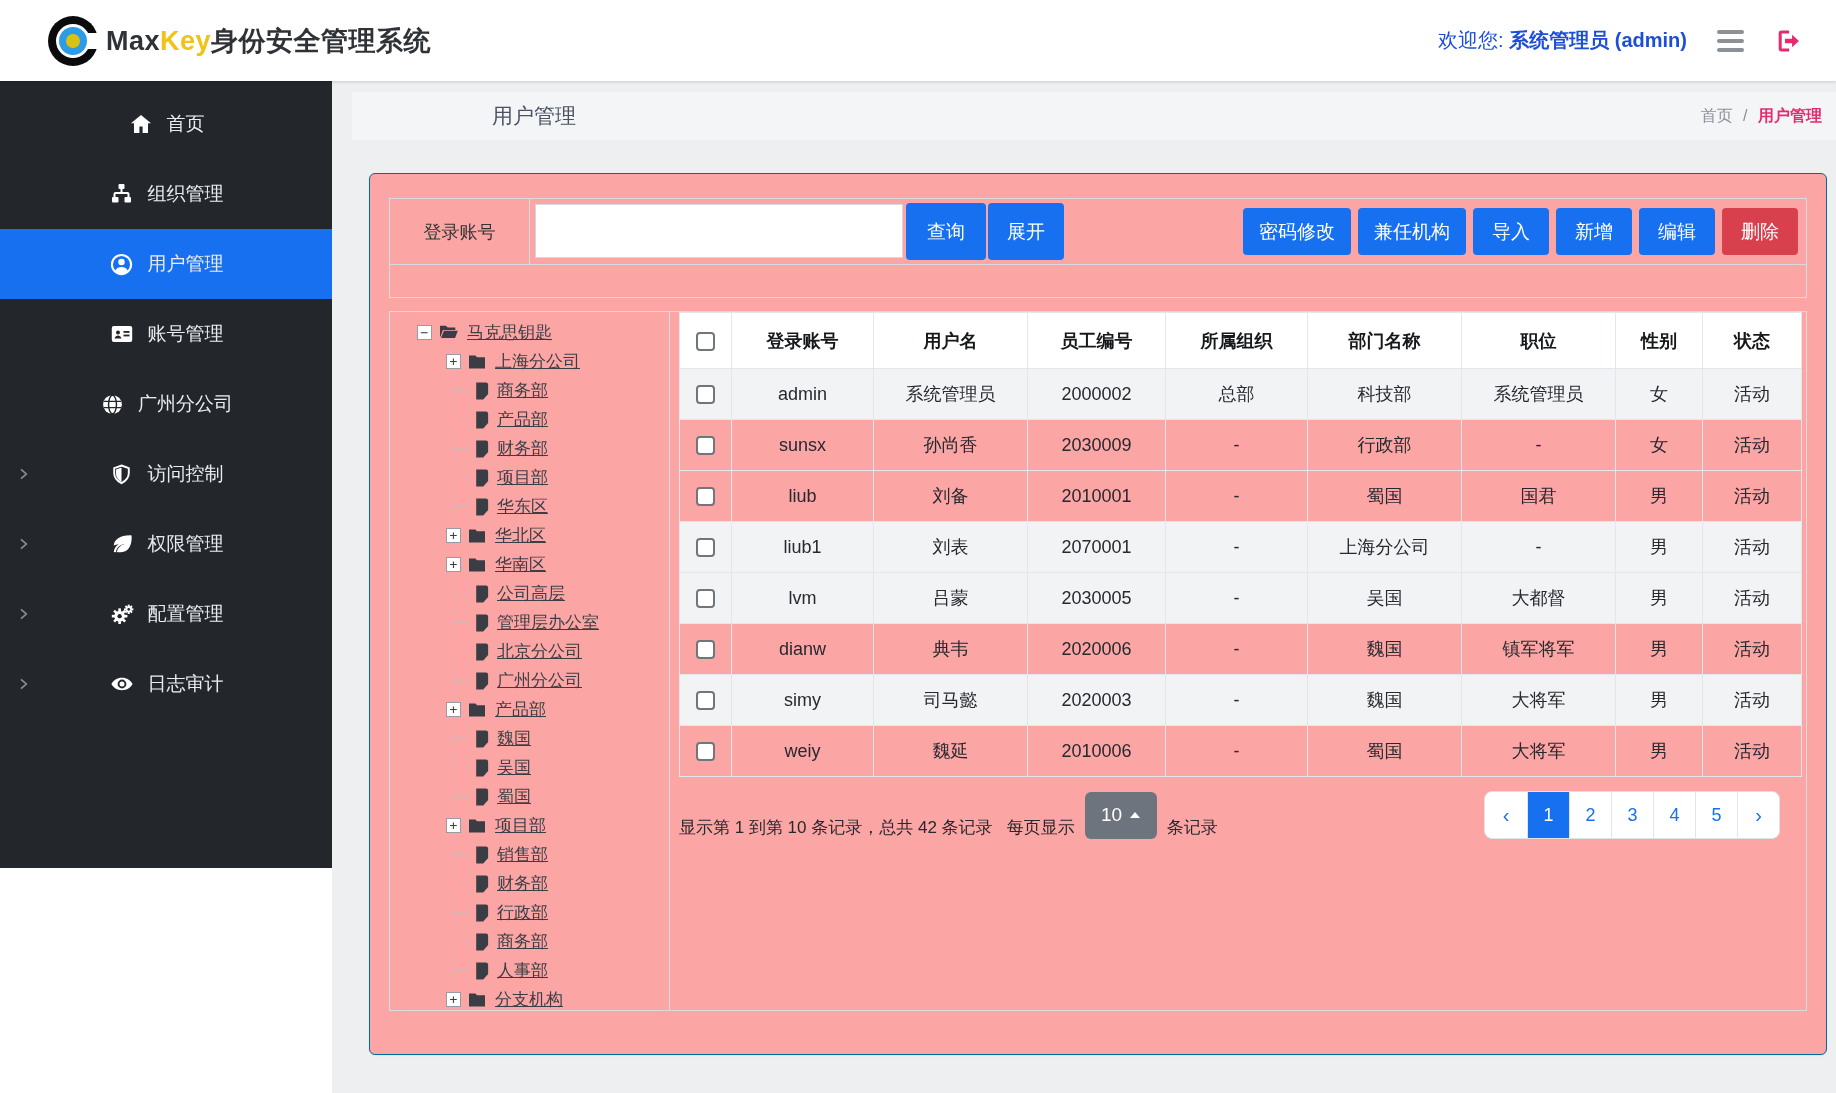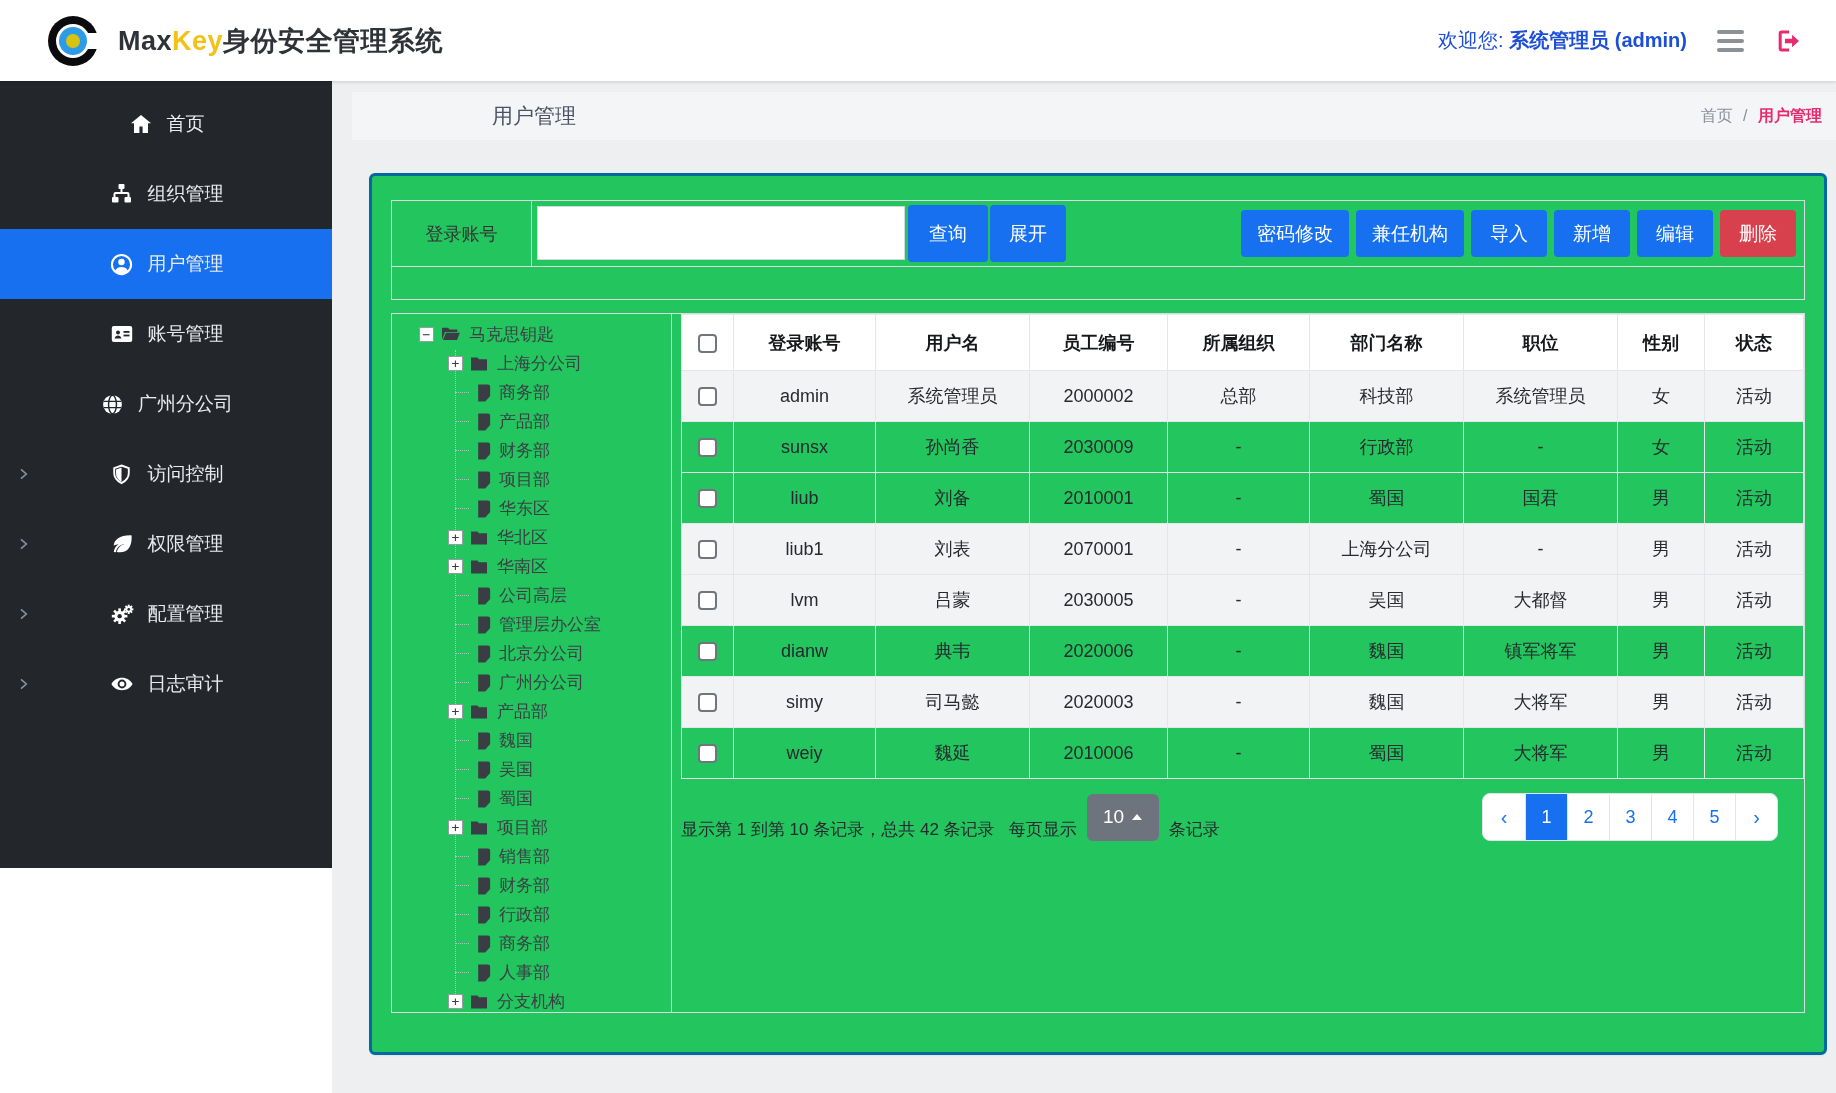--- a/index.html
+++ b/index.html
@@ -13,21 +13,21 @@
   
   .navbar{height:81px;background:#fff;display:flex;align-items:center;
     padding:0 34px 0 48px;box-shadow:0 1px 3px rgba(0,0,0,.15);position:relative;z-index:5;flex:0 0 81px;}
   .brand{display:flex;align-items:center;cursor:pointer;}
   .logo{width:50px;height:50px;position:relative;display:inline-block;}
   .logo .ring{position:absolute;inset:0;border-radius:50%;background:#0b0b0d;}
   .logo .notch{position:absolute;right:-3px;top:17px;width:14px;height:16px;background:#fff;}
   .logo .white{position:absolute;left:8px;top:8px;width:34px;height:34px;border-radius:50%;background:#fff;}
   .logo .blue{position:absolute;left:11px;top:11px;width:28px;height:28px;border-radius:50%;background:#2e9be6;}
   .logo .core{position:absolute;left:18px;top:18px;width:14px;height:14px;border-radius:50%;background:#d8c410;}
-  .brand-text{font-size:27px;font-weight:bold;margin-left:20px;color:#2f3337;letter-spacing:.5px;}
+  .brand-text{font-size:27px;font-weight:bold;margin-left:8px;color:#2f3337;letter-spacing:.5px;}
   .brand-text .bkey{color:var(--yellow);}
   .nav-right{margin-left:auto;display:flex;align-items:center;gap:26px;}
   .welcome{font-size:20px;color:#1d4ed8;}
   .welcome b{font-weight:bold;}
   .hamburger{display:inline-flex;flex-direction:column;gap:5px;cursor:pointer;padding:4px;}
   .hamburger i{display:block;width:27px;height:4px;border-radius:2px;background:#8c9196;}
   .logout{cursor:pointer;display:inline-flex;}
   
   .main{flex:1;display:flex;min-height:0;}
   .sidebar{width:332px;flex:0 0 332px;background:#fff;}
@@ -39,21 +39,21 @@
   .menu-item .mi-icon{display:inline-flex;width:26px;justify-content:center;}
   
   .content{flex:1;background:var(--contentbg);min-width:0;}
   .titlebar{margin:11px 0 0 20px;height:48px;background:#f4f5f7;display:flex;align-items:center;
     padding:0 14px 0 140px;}
   .page-title{font-size:21px;color:#4c5263;}
   .breadcrumb{margin-left:auto;font-size:16px;color:#8a8f99;}
   .breadcrumb a{text-decoration:none;color:#8a8f99;cursor:pointer;}
   .breadcrumb .sep{margin:0 6px;}
   .breadcrumb a.current{color:var(--pink);font-weight:bold;}
-  .card{margin:33px 9px 0 37px;height:882px;background:#22c55e;border:3px solid #0369a1;
+  .card{margin:33px 9px 0 37px;height:882px;background:#fca5a5;border:1px solid #0369a1;
     border-radius:6px;box-shadow:0 1px 2px rgba(0,0,0,.05);padding:24px 19px 0 19px;}
   
   .searchbox{border:1px solid var(--line);height:100px;}
   .search-row{height:66px;border-bottom:1px solid var(--line);display:flex;align-items:flex-start;}
   .search-label{width:140px;align-self:stretch;border-right:1px solid var(--line);display:flex;
     align-items:center;justify-content:center;font-size:18px;color:#333;}
   .search-input{border:1px solid #d4d7db;height:54px;width:368px;margin:5px 0 0 5px;
     font-size:18px;padding:0 12px;outline:none;}
   .btn{border:none;color:#fff;background:var(--primary);border-radius:4px;font-size:19px;
     cursor:pointer;font-family:inherit;}
@@ -67,21 +67,21 @@
   .panel{margin-top:13px;border:1px solid var(--line);height:700px;display:flex;}
   .tree{width:280px;flex:0 0 280px;border-right:1px solid var(--line);padding:6px 0 0 27px;
     position:relative;overflow:hidden;}
   .tree .vline{position:absolute;left:63px;top:36px;height:652px;border-left:1px dotted #b9bec5;}
   .tnode{display:flex;align-items:center;height:29px;cursor:pointer;position:relative;z-index:1;}
   .tnode.lvl1{margin-left:29px;}
   .exp{width:15px;height:15px;flex:0 0 15px;border:1px solid #979ca2;background:#fff;color:#3a3e44;
     font-size:13px;line-height:13px;text-align:center;margin-right:6px;font-family:"DejaVu Sans Mono",monospace;}
   .stub{width:14px;flex:0 0 14px;border-top:1px dotted #b9bec5;margin-left:7px;margin-right:0;height:0;}
   .t-icon{display:inline-flex;margin-right:8px;}
-  .t-label{font-size:17px;color:#3b3f45;white-space:nowrap;}
+  .t-label{font-size:17px;color:#3b3f45;white-space:nowrap;text-decoration:underline;}
   
   .table-area{flex:1;padding:0 26px 0 9px;min-width:0;}
   table.grid{border-collapse:collapse;width:1104px;table-layout:fixed;}
   table.grid th,table.grid td{border:1px solid var(--tline);text-align:center;overflow:hidden;white-space:nowrap;}
   table.grid th{height:56px;font-size:18px;font-weight:bold;color:#16181b;background:#fff;}
   table.grid td{height:51px;font-size:18px;color:#26292e;}
   table.grid tr.striped td{background:#f2f3f5;}
   .cb{display:inline-block;width:19px;height:19px;border:2px solid #71757c;border-radius:4px;
     background:#fff;vertical-align:middle;cursor:pointer;}
   

